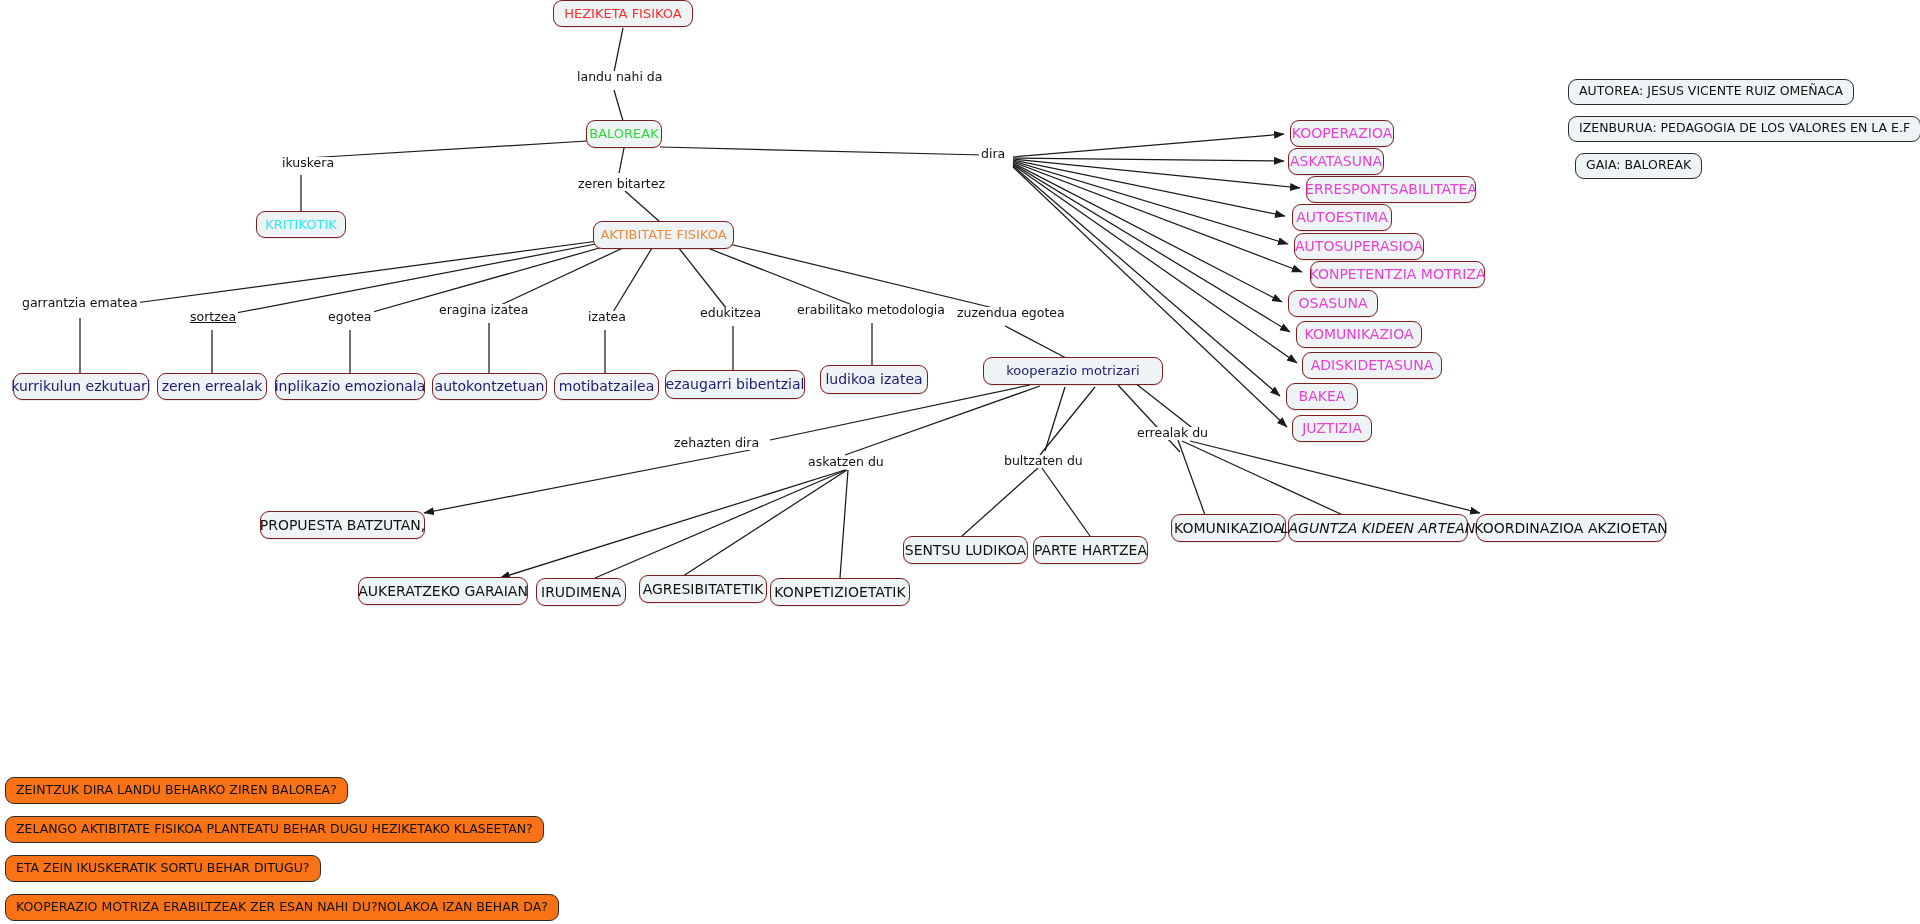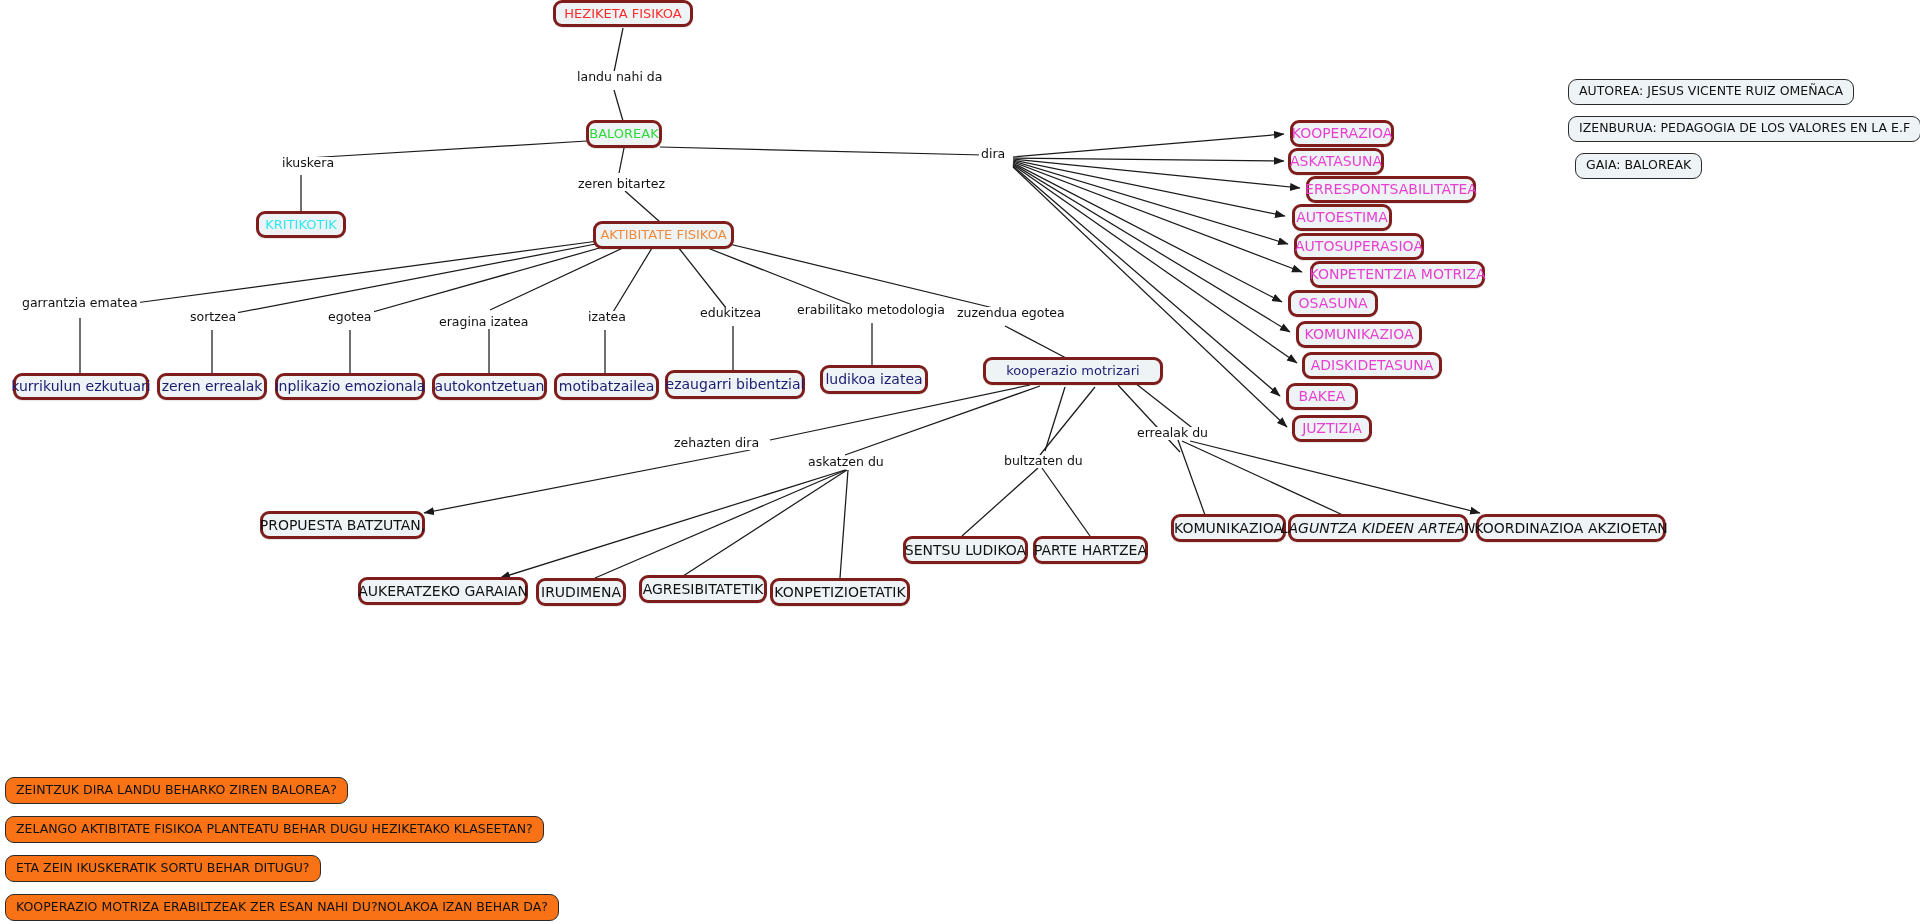--- a/index.html
+++ b/index.html
@@ -6,21 +6,21 @@
   body{
     width:1920px;height:924px;position:relative;overflow:hidden;
     font-family:"DejaVu Sans","Liberation Sans",sans-serif;
   }
   #canvas{position:absolute;left:0;top:0;width:1920px;height:924px;}
   svg#edges{position:absolute;left:0;top:0;width:1920px;height:924px;pointer-events:none;}
 
   .node{
     position:absolute;
     box-sizing:border-box;
-    border:3px solid #7f1d1d;
+    border:1px solid #7f1d1d;
     border-radius:9px;
     background:#eef4f6;
     text-align:center;
     white-space:nowrap;
     line-height:1;
     display:flex;align-items:center;justify-content:center;
     padding:4px 9px 5px 9px;
     box-shadow:0 1px 1px rgba(0,0,0,0.10);
   }
   .node span{display:block;}
@@ -207,23 +207,23 @@
   </div>
   <div class="node fs12 c-magenta" style="left:1292px;top:415px;width:80px;height:27px;">
     <span>JUZTIZIA</span>
   </div>
 
   <div class="info" style="left:1568px;top:79px;height:26px;">AUTOREA: JESUS VICENTE RUIZ OMEÑACA</div>
   <div class="info" style="left:1568px;top:116px;height:26px;">IZENBURUA: PEDAGOGIA DE LOS VALORES EN LA E.F</div>
   <div class="info" style="left:1575px;top:153px;height:26px;">GAIA: BALOREAK</div>
 
   <div class="linklabel" style="left:20px;top:297px;">garrantzia ematea</div>
-  <div class="linklabel" style="left:188px;top:311px;">sortzea</div>
+  <div class="linklabel" style="left:188px;top:311px;text-decoration:underline;">sortzea</div>
   <div class="linklabel" style="left:326px;top:311px;text-align:right;">egotea</div>
-  <div class="linklabel" style="left:437px;top:304px;margin-top:12px;">eragina izatea</div>
+  <div class="linklabel" style="left:437px;top:304px;">eragina izatea</div>
   <div class="linklabel" style="left:586px;top:311px;">izatea</div>
   <div class="linklabel" style="left:698px;top:307px;">edukitzea</div>
   <div class="linklabel" style="left:795px;top:304px;">erabilitako metodologia</div>
   <div class="linklabel" style="left:955px;top:307px;">zuzendua egotea</div>
 
   <div class="node fs12 c-navy" style="left:13px;top:373px;width:136px;height:27px;">
     <span>kurrikulun ezkutuari</span>
   </div>
   <div class="node fs12 c-navy" style="left:157px;top:373px;width:110px;height:27px;">
     <span>zeren errealak</span>

